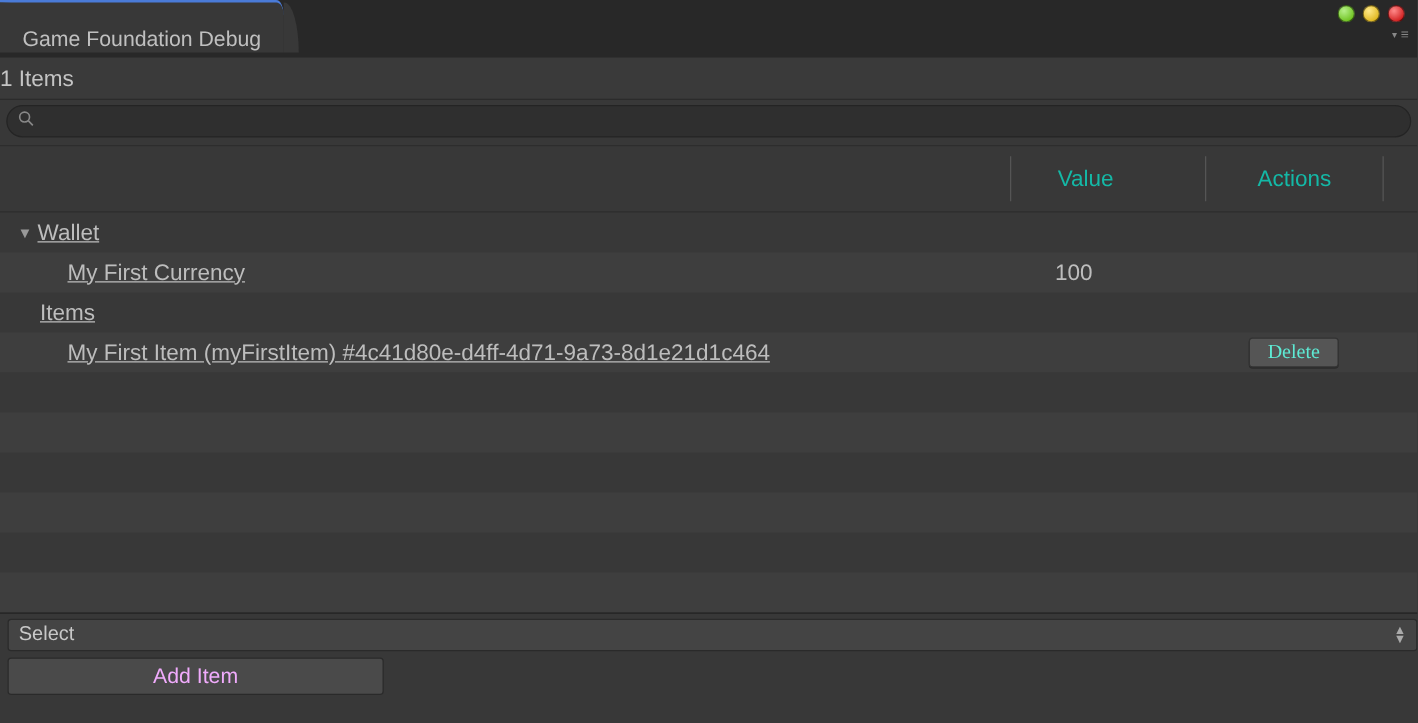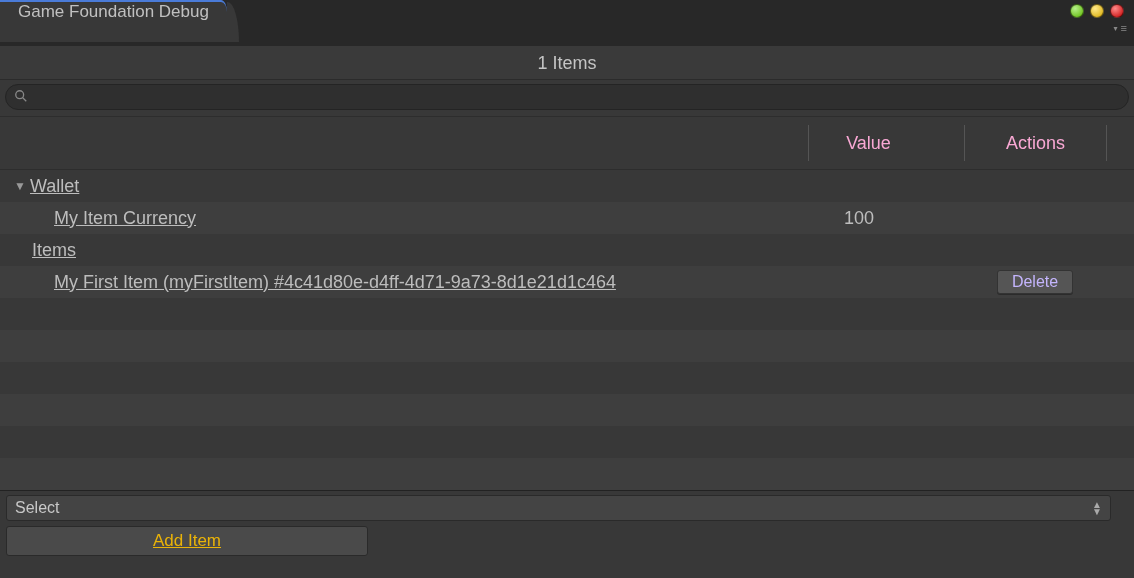--- a/index.html
+++ b/index.html
@@ -15,21 +15,21 @@
     background: #282828;
     display: flex;
     align-items: flex-start;
     position: relative;
   }
   .tab {
     background: #383838;
     height: 42px;
     padding: 0 18px;
     display: flex;
-    align-items: flex-start;
+    align-items: flex-end;
     font-size: 17px;
     color: #c0c0c0;
     border-top: 2px solid #4a7bd8;
     border-top-right-radius: 6px 12px;
     position: relative;
     margin-top: 0;
   }
   .tab::after {
     content:"";
     position:absolute;
@@ -61,21 +61,21 @@
     top: 24px;
     color: #888;
     font-size: 11px;
     line-height: 8px;
     letter-spacing: 1px;
   }
   .pane-menu .tri { font-size:8px; display:inline-block; transform:translateY(-1px); margin-right:2px;}
   .title-row {
     height: 34px;
     background: #3a3a3a;
-    text-align: center;
+    text-align: left;
     line-height: 34px;
     font-size: 18px;
     color: #c4c4c4;
     border-bottom: 1px solid #2b2b2b;
   }
   .search-row {
     padding: 4px 5px 6px 5px;
     background: #383838;
   }
   .search-box {
@@ -103,21 +103,21 @@
     background: #383838;
     display: flex;
     align-items: center;
     border-top: 1px solid #2d2d2d;
     border-bottom: 1px solid #2d2d2d;
   }
   .header-row .spacer { flex: 1; }
   .col-value, .col-actions {
     text-align: center;
     font-size: 18px;
-    color: #f9a8d4;
+    color: #14b8a6;
     border-left: 1px solid #555;
     height: 36px;
     line-height: 36px;
   }
   .col-value { width: 120px; }
   .col-actions { width: 142px; margin-left: 36px; }
   .col-end { width:28px; border-left:1px solid #555; height:36px;}
   .rows { }
   .row {
     height: 32px;
@@ -133,41 +133,42 @@
     display:inline-flex; align-items:center; justify-content:center;
   }
   .row .label { flex:1;text-decoration:underline; }
   .row .value-cell { width: 120px; text-align:left; }
   .row .actions-cell { width: 142px; display:flex; justify-content:center; }
   .row .end-cell { width:28px; }
   .indent-child { padding-left: 54px; }
   .indent-section { padding-left: 32px; }
   .btn {
     background: #555;
-    color: #c4b5fd;
+    color: #5eead4;
     border: 1px solid #333;
     border-radius: 3px;
     height: 24px;
     padding: 0 14px;
     font-size: 16px;
     display:flex; align-items:center; justify-content:center;
     cursor: pointer;
     box-shadow: 0 1px 0 rgba(0,0,0,0.3);
+    font-family: Liberation Serif, serif;
   }
   .filler {
     background: #383838;
   }
   .filler .stripe { height:32px; }
   .filler .stripe.alt { background:#3e3e3e; }
   .bottom {
     border-top: 1px solid #222;
     background: #383838;
   }
   .select-row {
-    padding: 4px 23px 3px 6px;
+    padding: 4px 0 3px 6px;
   }
   .select-box {
     width: 100%;
     height: 26px;
     background: #444;
     border: 1px solid #2a2a2a;
     border-radius: 3px;
     display:flex;
     align-items:center;
     padding: 0 8px;
@@ -177,30 +178,29 @@
     cursor:pointer;
   }
   .select-caret {
     position:absolute; right:8px; top:50%; transform:translateY(-50%);
     font-size:10px; color:#aaa; line-height:7px;
   }
   .additem-row {
     padding: 2px 6px 6px 6px;
   }
   .additem-btn {
-    width: 362px;
+    width: 301px;
     height: 30px;
     background: #4a4a4a;
     border: 1px solid #2a2a2a;
     border-radius: 3px;
-    color:#eab308;
+    color:#f0abfc;
     font-size:17px;
     display:flex; align-items:center; justify-content:center;
     cursor:pointer;
-    text-decoration:underline;
   }
 </style>
 </head>
 <body>
 
 <div class="topbar">
   <div class="tab">
     <span>Game Foundation Debug</span>
   </div>
   <div class="traffic">
@@ -239,21 +239,21 @@
   <div class="row">
     <span class="indent0"></span>
     <span class="foldout">▼</span>
     <span class="label">Wallet</span>
     <span class="value-cell"></span>
     <span class="actions-cell"></span>
     <span class="end-cell"></span>
   </div>
 
   <div class="row alt">
-    <span class="label indent-child">My Item Currency</span>
+    <span class="label indent-child">My First Currency</span>
     <span class="value-cell">100</span>
     <span class="actions-cell"></span>
     <span class="end-cell"></span>
   </div>
 
   <div class="row">
     <span class="label indent-section">Items</span>
     <span class="value-cell"></span>
     <span class="actions-cell"></span>
     <span class="end-cell"></span>

